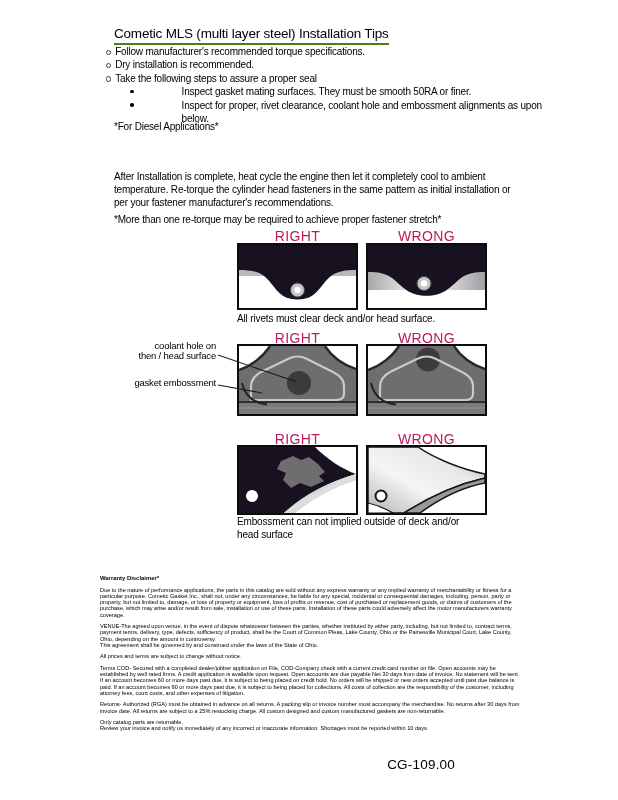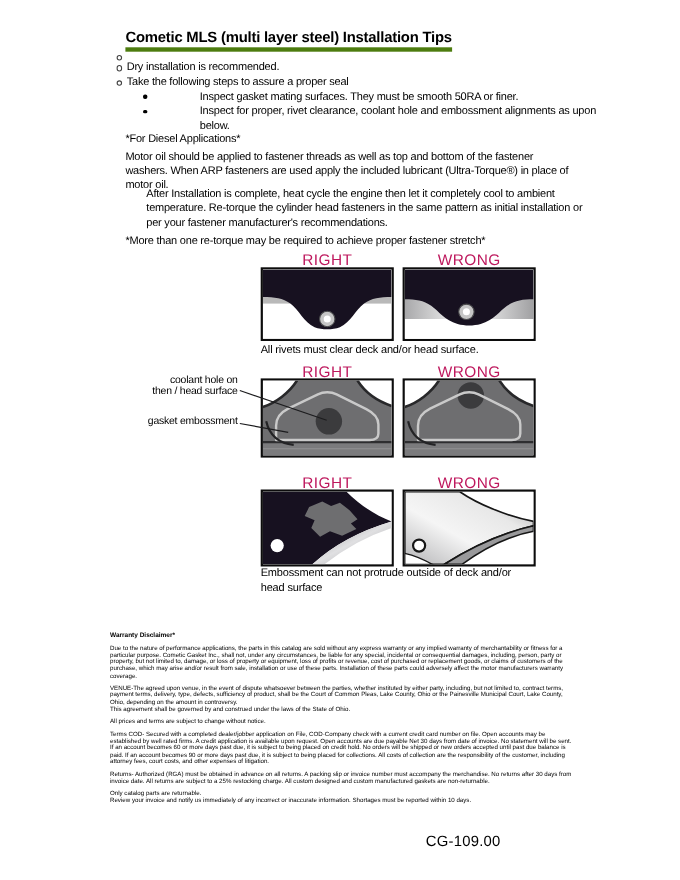--- a/index.html
+++ b/index.html
@@ -1,35 +1,35 @@
 <!DOCTYPE html>
 <html style="--ink: #171120; --deck-gray: #b9b9b9; --mid-gray: #6e6e70; --hole-gray: #3b3b3d; --emboss-line: #c9c9c9; --band-gray: #7b7b7d; --edge-dark: #28282a;"><head>
 <meta charset="utf-8">
 <style>
   html,body{margin:0;padding:0;background:#fff;}
   .page{position:relative;width:618px;height:800px;background:#fff;overflow:hidden;
         font-family:"Liberation Sans",sans-serif;color:#000;}
 
-  .title{position:absolute;left:114px;top:26px;font-size:13.5px;font-weight:bold;
-         letter-spacing:-0.2px;border-bottom:4px solid #4d7c0f;padding-bottom:2px;}
+  .title{position:absolute;left:114px;top:26px;font-size:13.5px;font-weight:normal;
+         letter-spacing:-0.2px;border-bottom:2px solid #4d7c0f;padding-bottom:2px;}
 
   .tips{position:absolute;left:106px;top:45px;width:445px;font-size:10px;
         line-height:13.4px;letter-spacing:-0.2px;}
   .b{display:flex;}
   .om{flex:0 0 auto;width:3.2px;height:3.2px;border:1px solid #444;border-radius:50%;
       margin:4.6px 4px 0 0;}
   .fm{flex:0 0 auto;width:3.6px;height:3.6px;background:#000;border-radius:50%;
       margin:4.6px 4px 0 0;}
   .b.sub{margin-left:24px;gap:44px;}
 
   .diesel-h{position:absolute;left:114px;top:121px;font-size:10px;font-weight:normal;
             letter-spacing:-0.2px;}
   .para{position:absolute;left:114px;width:404px;font-size:10px;line-height:13.2px;
         letter-spacing:-0.2px;}
-  .p1{top:136px;} .p2{top:170px;margin-left:19px;} .p3{top:213px;}
+  .p1{top:136px;} .p2{top:170px;} .p3{top:213px;}
 
   .fig-label{position:absolute;width:121px;text-align:center;font-size:14px;
              letter-spacing:.4px;font-weight:500;color:#be185d;}
   .r1lab{top:228px;} .r2lab{top:330px;} .r3lab{top:431px;}
   .colL{left:237px;} .colR{left:366px;}
 
   .img{position:absolute;width:121px;border:2px solid #0c0c0c;box-sizing:border-box;
        background:#fff;z-index:1;}
   .img svg{display:block;}
   .r1img{top:243px;height:67px;} .r2img{top:344px;height:72px;} .r3img{top:445px;height:70px;}
@@ -53,41 +53,41 @@
 </head>
 <body>
 
 <div class="page">
 
   <div class="title">Cometic MLS (multi layer steel) Installation Tips</div>
 
   <div class="tips">
     <div class="b">
       <span class="om"></span>
+      <span>Follow manufacturer's recommended torque specifications.</span>
     </div>
     <div class="b">
       <span class="om"></span>
       <span>Dry installation is recommended.</span>
     </div>
     <div class="b">
       <span class="om"></span>
       <span>Take the following steps to assure a proper seal</span>
     </div>
     <div class="b sub">
       <span class="fm"></span>
       <span>Inspect gasket mating surfaces.  They must be smooth 50RA or finer.</span>
     </div>
     <div class="b sub">
       <span class="fm"></span>
       <span>Inspect for proper, rivet clearance, coolant hole and embossment alignments as upon below.</span>
     </div>
   </div>
 
   <div class="diesel-h">*For Diesel Applications*</div>
-  <div class="para p1">Motor oil should be applied to fastener threads as well as top and bottom of the fastener washers. When ARP fasteners are used apply the included lubricant (Ultra-Torque®) in place of motor oil.</div>
   <div class="para p2">After Installation is complete, heat cycle the engine then let it completely cool to ambient temperature. Re-torque the cylinder head fasteners in the same pattern as initial installation or per your fastener manufacturer's recommendations.</div>
   <div class="para p3">*More than one re-torque may be required to achieve proper fastener stretch*</div>
 
   <div class="fig-label r1lab colL">RIGHT</div>
   <div class="fig-label r1lab colR">WRONG</div>
 
   <div class="img r1img colL">
     <svg width="117" height="63" viewBox="0 0 117 63" xmlns="http://www.w3.org/2000/svg">
       <rect width="117" height="63" style="fill:#fff"></rect>
       <rect y="25" width="117" height="6" style="fill:var(--deck-gray)"></rect>
@@ -190,21 +190,21 @@
             <stop offset="1" stop-color="#9e9ea0"></stop>
         </linearGradient>
       </defs>
       <rect width="117" height="66" style="fill:#fff"></rect>
       <path d="M0,0 L50,0 C66,11 92,22 117,27 L117,31 C86,38 58,52 36,66 L0,66 Z" fill="url(#gsilver)" style="stroke:#161616;stroke-width:1.5"></path>
       <path d="M117,31 C86,38 58,52 36,66 L52,66 C74,50 95,40 117,36 Z" style="fill:#99999b;stroke:#161616;stroke-width:1.5"></path>
       <path d="M0,56 C9,58 18,62 25,66 L0,66 Z" style="fill:#fff;stroke:#161616;stroke-width:1.2"></path>
       <circle cx="13" cy="49" r="5.5" style="fill:#fff;stroke:#161616;stroke-width:2"></circle>
     </svg>
   </div>
-  <div class="cap cap3">Embossment can not protrude outside of deck and/or head surface</div>
+  <div class="cap cap3">Embossment can not implied outside of deck and/or head surface</div>
 
   <div class="legal">
     <div class="legal-h">Warranty Disclaimer*</div>
     <div class="lp">Due to the nature of performance applications, the parts in this catalog are sold without any express warranty or any implied warranty of merchantability or fitness for a particular purpose.  Cometic Gasket Inc., shall not, under any circumstances, be liable for any special, incidental or consequential damages, including, person, party or property, but not limited to, damage, or loss of property or equipment, loss of profits or revenue, cost of purchased or replacement goods, or claims of customers of the purchase, which may arise and/or result from sale, installation or use of these parts.  Installation of these parts could adversely affect the motor manufacturers warranty coverage.</div>
     <div class="lp tight">VENUE-The agreed upon venue, in the event of dispute whatsoever between the parties, whether instituted by either party, including, but not limited to, contract terms, payment terms, delivery, type, defects, sufficiency of product, shall be the Court of Common Pleas, Lake County, Ohio or the Painesville Municipal Court, Lake County, Ohio, depending on the amount in controversy.</div>
     <div class="lp">This agreement shall be governed by and construed under the laws of the State of Ohio.</div>
     <div class="lp">All prices and terms are subject to change without notice.</div>
     <div class="lp">Terms COD- Secured with a completed dealer/jobber application on File, COD-Company check with a current credit card number on file.  Open accounts may be established by well rated firms.  A credit application is available upon request.  Open accounts are due payable Net 30 days from date of invoice.  No statement will be sent.  If an account becomes 60 or more days past due, it is subject to being placed on credit hold.  No orders will be shipped or new orders accepted until past due balance is paid.  If an account becomes 90 or more days past due, it is subject to being placed for collections.  All costs of collection are the responsibility of the customer, including attorney fees, court costs, and other expenses of litigation.</div>
     <div class="lp">Returns- Authorized (RGA) must be obtained in advance on all returns.  A packing slip or invoice number must accompany the merchandise.  No returns after 30 days from invoice date.  All returns are subject to a 25% restocking charge.  All custom designed and custom manufactured gaskets are non-returnable.</div>
     <div class="lp tight">Only catalog parts are returnable.</div>

